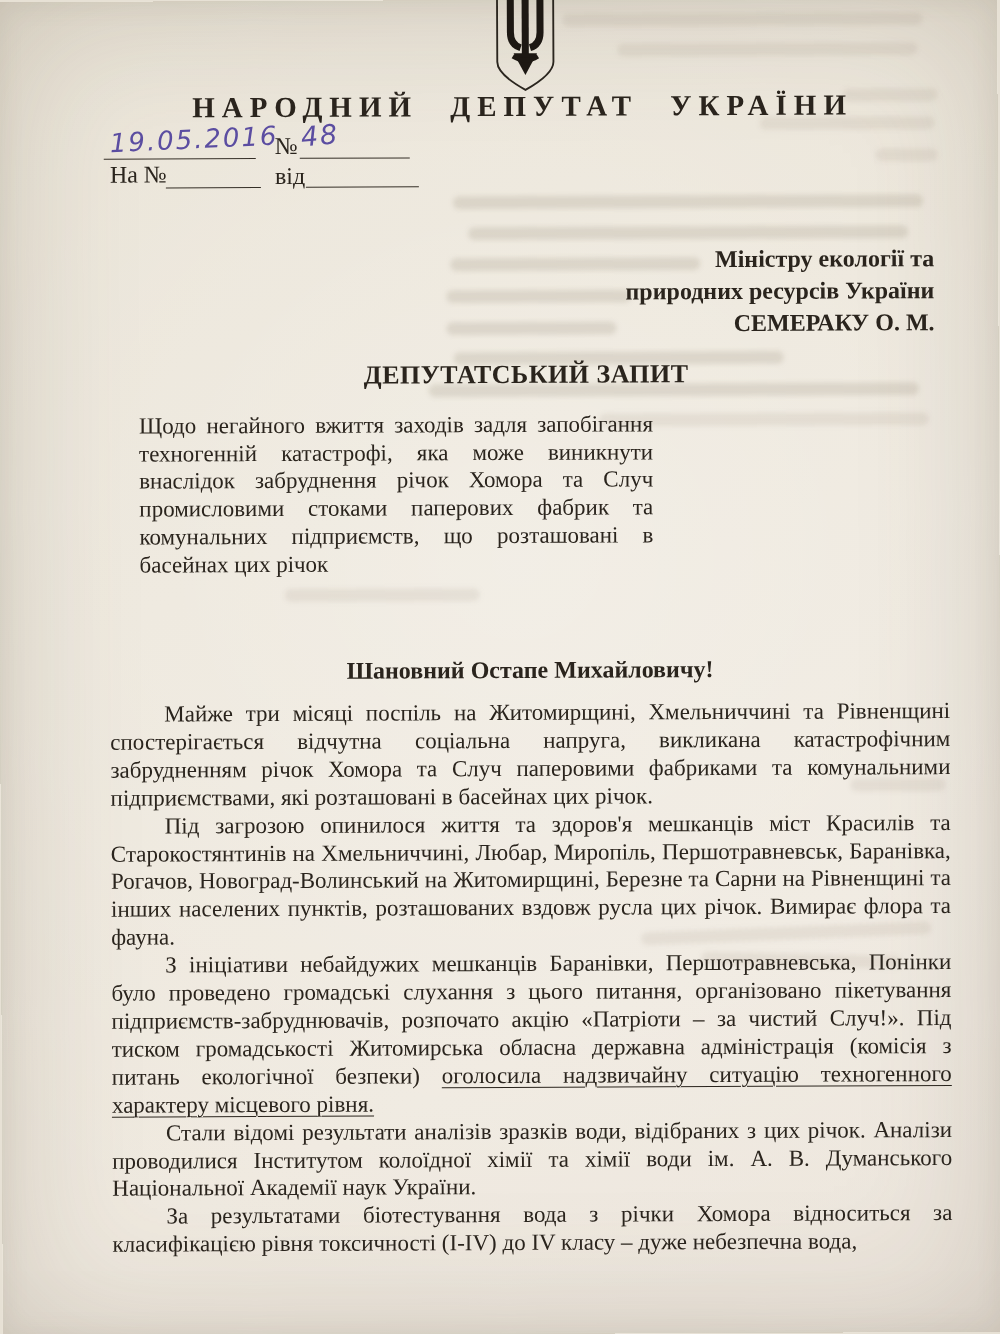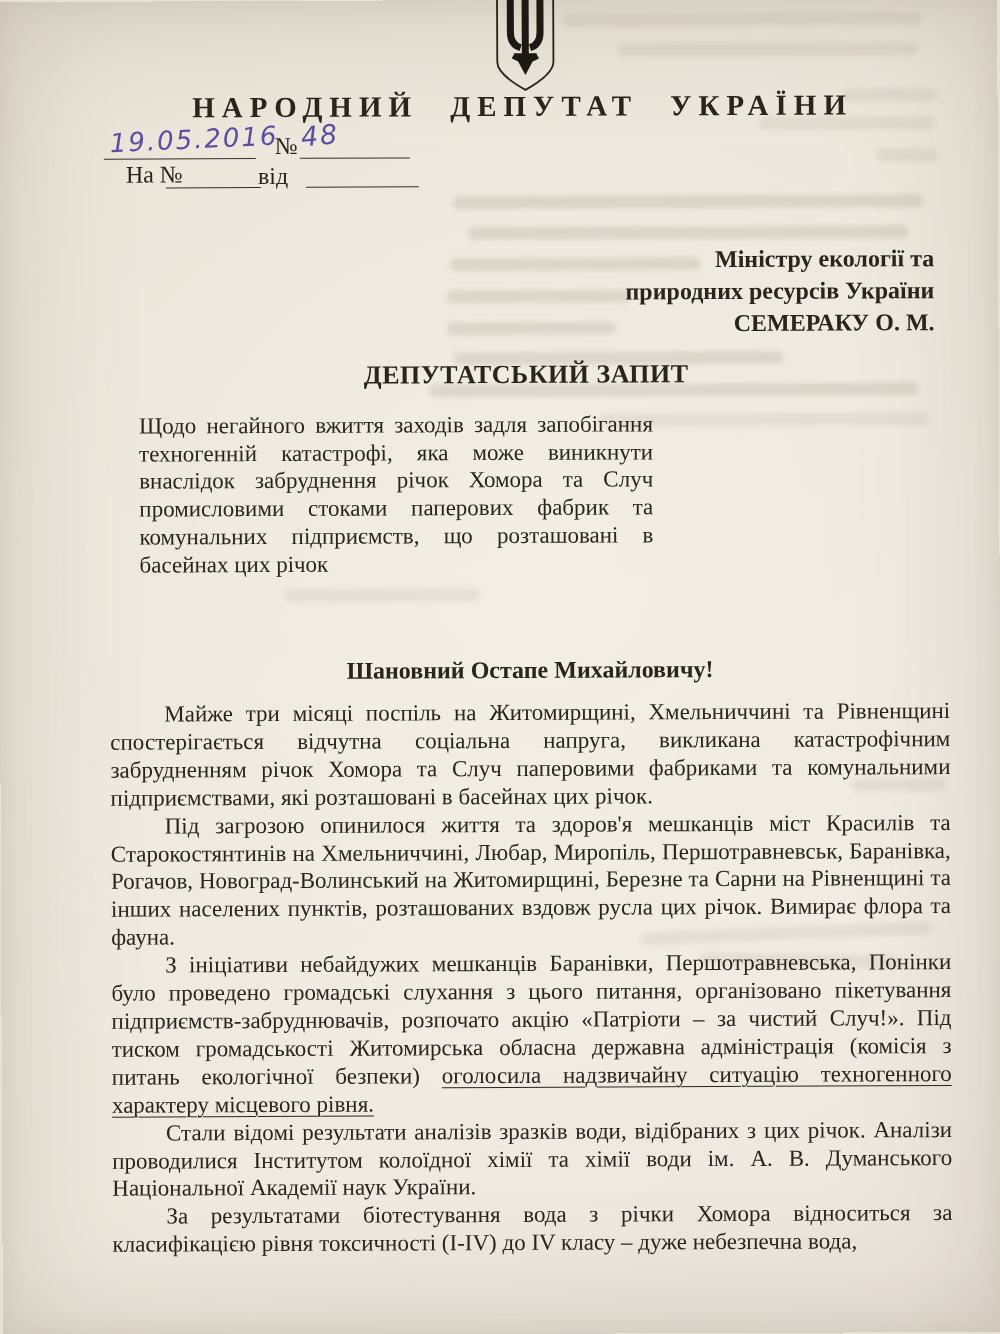--- a/index.html
+++ b/index.html
@@ -76,23 +76,23 @@
   </svg>
 
   <div class="abs org-title">НАРОДНИЙ ДЕПУТАТ УКРАЇНИ</div>
 
   <div class="abs handwriting hw-date">19.05.2016</div>
   <div class="rule" style="left:106px;top:157px;width:152px;"></div>
   <div class="abs field-label" style="left:277px;top:132px;">№</div>
   <div class="abs handwriting hw-num">48</div>
   <div class="rule" style="left:302px;top:157px;width:110px;"></div>
 
-  <div class="abs field-label" style="left:128px;top:160px;">На №</div>
+  <div class="abs field-label" style="left:112px;top:160px;">На №</div>
   <div class="rule" style="left:168px;top:186px;width:95px;"></div>
-  <div class="abs field-label" style="left:260px;top:162px;">від</div>
+  <div class="abs field-label" style="left:277px;top:162px;">від</div>
   <div class="rule" style="left:308px;top:186px;width:113px;"></div>
 
   <div class="abs recipient">
     <div>Міністру екології та</div>
     <div>природних ресурсів України</div>
     <div>СЕМЕРАКУ О. М.</div>
   </div>
 
   <div class="abs doc-title">ДЕПУТАТСЬКИЙ ЗАПИТ</div>
   <div class="abs subject">Щодо негайного вжиття заходів задля запобігання техногенній катастрофі, яка може виникнути внаслідок забруднення річок Хомора та Случ промисловими стоками паперових фабрик та комунальних підприємств, що розташовані в басейнах цих річок</div>

